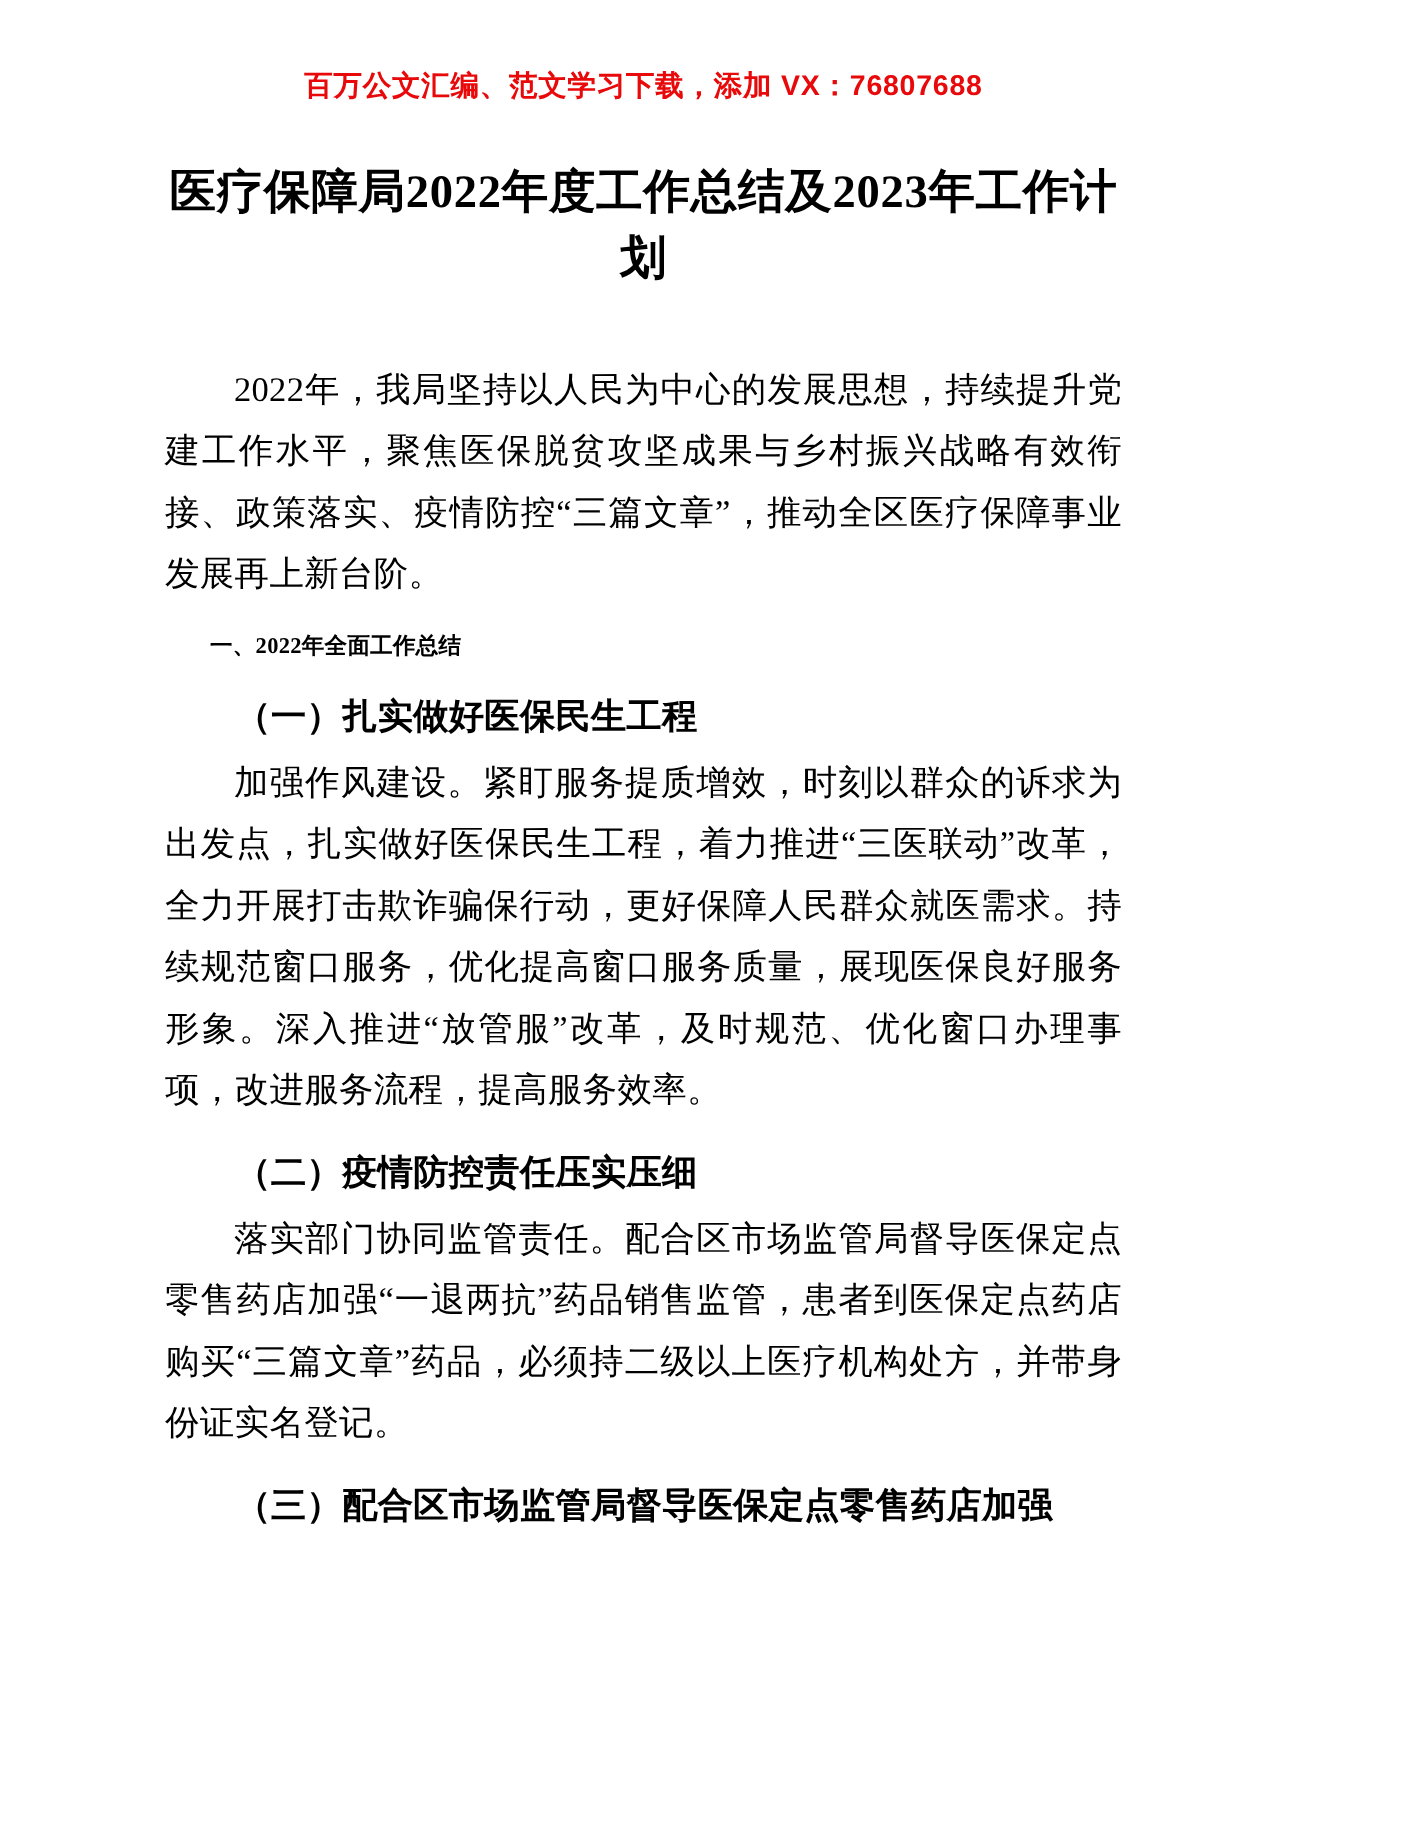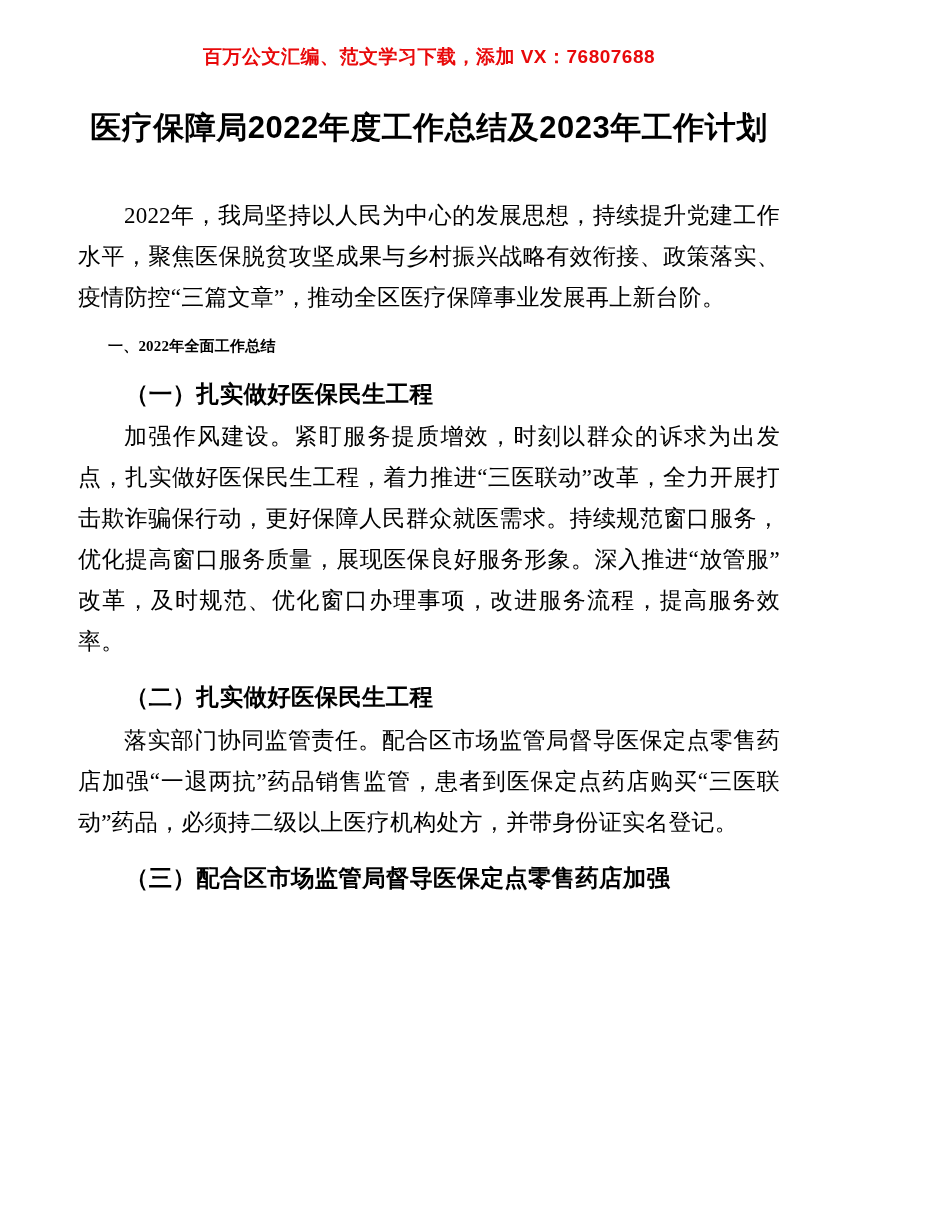--- a/index.html
+++ b/index.html
@@ -12,41 +12,41 @@
     height: 1230px;
     font-family: "Liberation Serif", "DejaVu Serif", serif;
     color: #000000;
     position: relative;
     overflow: hidden;
   }
   .page {
     width: 858px;
     height: 1230px;
     box-sizing: border-box;
-    padding: 0 78px;
+    padding: 0 110px;
     position: relative;
   }
   .watermark {
     text-align: center;
     color: #e8090a;
     font-family: "Liberation Sans", sans-serif;
     font-size: 19px;
     font-weight: 700;
     letter-spacing: 0.5px;
     padding-top: 44px;
     white-space: nowrap;
   }
   .doc-title {
     margin-top: 36px;
     text-align: center;
     font-size: 31px;
     font-weight: 700;
     line-height: 1.42;
     letter-spacing: 0.5px;
-    font-family: Liberation Sans, sans-serif;
+    font-family: Liberation Serif, serif;
   }
   .intro {
     margin-top: 46px;
   }
   p.body-text {
     font-size: 23px;
     line-height: 1.78;
     margin: 0 0 2px 0;
     text-align: justify;
     text-justify: inter-ideograph;
@@ -82,20 +82,20 @@
   <div class="intro">
 
     <p class="body-text">2022年，我局坚持以人民为中心的发展思想，持续提升党建工作水平，聚焦医保脱贫攻坚成果与乡村振兴战略有效衔接、政策落实、疫情防控“三篇文章”，推动全区医疗保障事业发展再上新台阶。</p>
 
     <h2 class="heading-1">一、2022年全面工作总结</h2>
 
     <h3 class="heading-2">（一）扎实做好医保民生工程</h3>
 
     <p class="body-text">加强作风建设。紧盯服务提质增效，时刻以群众的诉求为出发点，扎实做好医保民生工程，着力推进“三医联动”改革，全力开展打击欺诈骗保行动，更好保障人民群众就医需求。持续规范窗口服务，优化提高窗口服务质量，展现医保良好服务形象。深入推进“放管服”改革，及时规范、优化窗口办理事项，改进服务流程，提高服务效率。</p>
 
-    <h3 class="heading-2">（二）扎实做好医保民生工程</h3>
+    <h3 class="heading-2">（二）疫情防控责任压实压细</h3>
 
-    <p class="body-text">落实部门协同监管责任。配合区市场监管局督导医保定点零售药店加强“一退两抗”药品销售监管，患者到医保定点药店购买“三医联动”药品，必须持二级以上医疗机构处方，并带身份证实名登记。</p>
+    <p class="body-text">落实部门协同监管责任。配合区市场监管局督导医保定点零售药店加强“一退两抗”药品销售监管，患者到医保定点药店购买“三篇文章”药品，必须持二级以上医疗机构处方，并带身份证实名登记。</p>
 
     <h3 class="heading-2">（三）配合区市场监管局督导医保定点零售药店加强</h3>
 
   </div>
 </div>
 
 </body></html>

